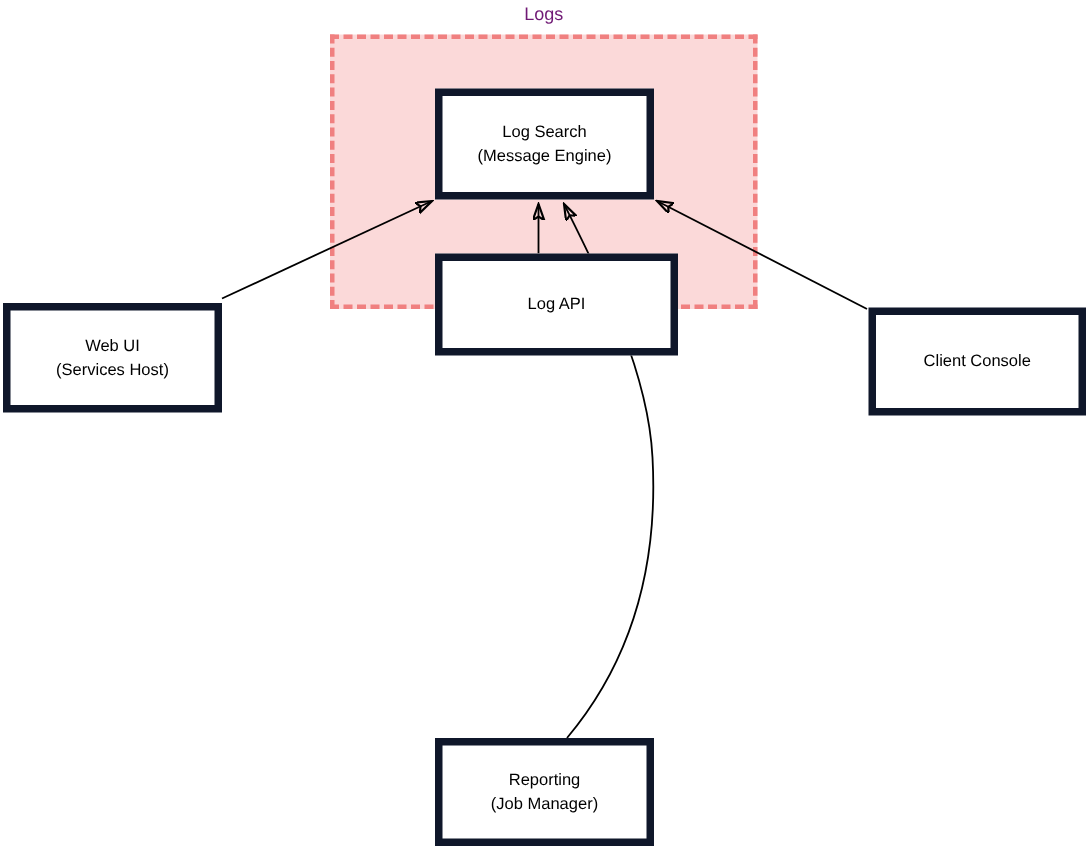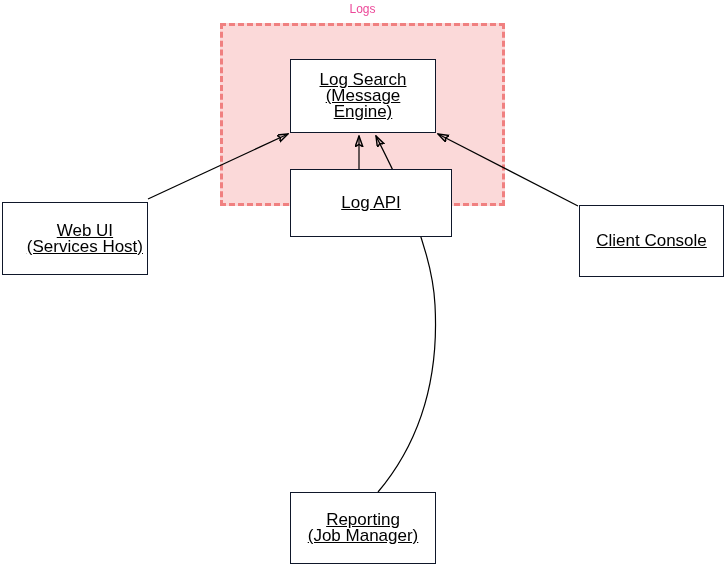--- a/index.html
+++ b/index.html
@@ -23,40 +23,39 @@
     top: 0;
     width: 724px;
     height: 566px;
   }
 
   
   .node {
     position: absolute;
     box-sizing: border-box;
     background: #ffffff;
-    border: 1px solid #0f172a;
+    border: 5px solid #0f172a;
     display: flex;
     align-items: center;
     justify-content: center;
     text-align: center;
     color: #000000;
-    font-size: 17px;
+    font-size: 11px;
     line-height: 16px;
     z-index: 3;
-    text-decoration: underline;
   }
   .node .node-label {
     display: block;
     white-space: pre-line;
     padding: 0 4px;
   }
 
   #node-log-search { left: 290px; top: 59px;  width: 146px; height: 74px; }
   #node-log-api    { left: 290px; top: 169px; width: 162px; height: 68px; }
-  #node-web-ui     { left: 2px;   top: 202px; width: 146px; height: 73px; justify-content: flex-end; }
+  #node-web-ui     { left: 2px;   top: 202px; width: 146px; height: 73px; }
   #node-client-console { left: 579px; top: 205px; width: 145px; height: 72px; }
   #node-reporting  { left: 290px; top: 492px; width: 146px; height: 72px; }
 
   
   #group-logs {
     position: absolute;
     left: 220px;
     top: 23px;
     width: 285px;
     height: 183px;
@@ -66,21 +65,21 @@
     z-index: 1;
   }
   #group-logs-label {
     position: absolute;
     left: 220px;
     top: 1px;
     width: 285px;
     text-align: center;
     font-size: 12px;
     line-height: 16px;
-    color: #ec4899;
+    color: #701a75;
     z-index: 2;
   }
 
   
   #connectors {
     position: absolute;
     left: 0;
     top: 0;
     width: 724px;
     height: 566px;

